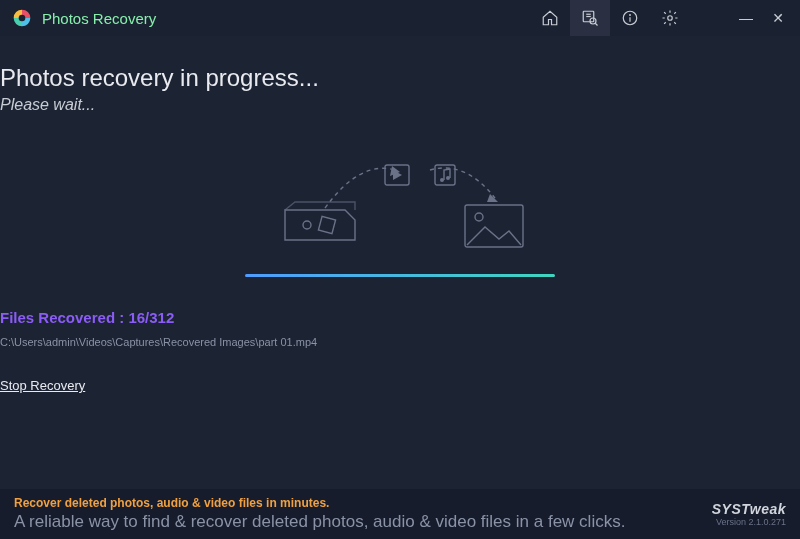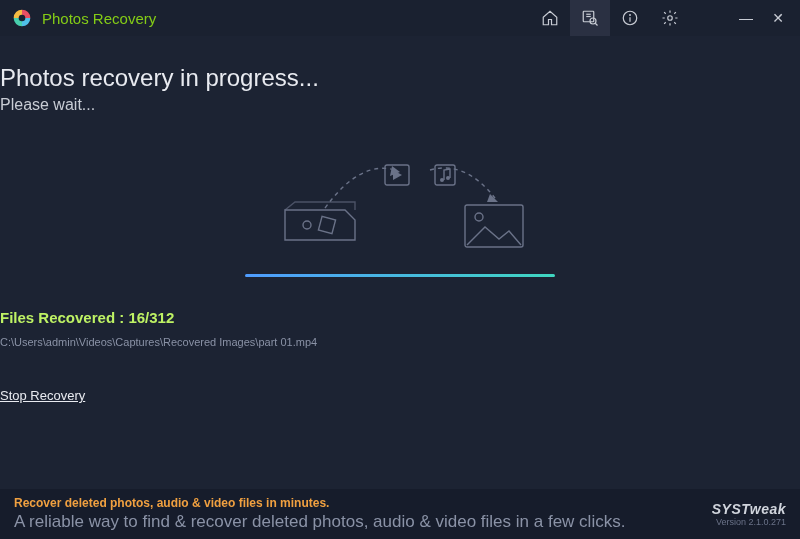--- a/index.html
+++ b/index.html
@@ -15,21 +15,21 @@
     height: 36px;
     display: flex;
     align-items: center;
     background: #1a2130;
     padding: 0 6px 0 12px;
   }
   .logo {
     width: 20px; height: 20px;
     margin-right: 10px;
   }
-  .app-title { color: #84cc16; font-size: 15px; font-weight: 500; }
+  .app-title { color: #86efac; font-size: 15px; font-weight: 500; }
   .spacer { flex: 1; }
   .tb-btn {
     width: 40px; height: 36px;
     display: flex; align-items: center; justify-content: center;
     color: #c8ccd4;
   }
   .tb-btn.active { background: #2a3042; }
   .tb-btn svg { width: 18px; height: 18px; }
   .win-ctrl { width: 32px; color: #c8ccd4; font-size: 14px; text-align: center; }
   .main {
@@ -37,58 +37,59 @@
     top: 36px; left: 0; right: 0; bottom: 50px;
     text-align: left;
   }
   .heading {
     color: #e8eaf0; font-size: 24px; font-weight: 500;
     margin-top: 28px;
   }
   .subheading {
     color: #c8ccd4; font-size: 16px; font-weight: 300;
     margin-top: 4px;
+    font-style: italic;
   }
   .illustration {
     margin: 26px auto 0;
     width: 340px; height: 130px;
     position: relative;
   }
   .progress-wrap {
     width: 310px; height: 3px;
     background: #3a4155;
     margin: 4px auto 0;
     border-radius: 2px;
     overflow: hidden;
   }
   .progress-fill {
     height: 100%;
     background: linear-gradient(90deg, #4f9cff 0%, #3fd6c0 100%);
   }
   .files-line {
-    color: #bef264;
+    color: #8b5cf6;
     font-size: 15px; font-weight: 600;
     margin-top: 32px;
   }
   .pct-line {
     color: #c8ccd4;
     font-size: 13px;
     margin-top: 18px;
   }
   .pct-line b { color: #fff; font-weight: 600; }
   .path-line {
     color: #8a92a6;
     font-size: 11px;
     margin-top: 10px;
   }
   .stop-link {
     color: #e8eaf0;
     font-size: 13px;
     text-decoration: underline;
-    margin-top: 40px;
+    margin-top: 30px;
     display: inline-block;
     cursor: pointer;
   }
   .footer {
     position: absolute;
     bottom: 0; left: 0; right: 0;
     height: 50px;
     background: #161c2b;
     display: flex;
     align-items: center;

